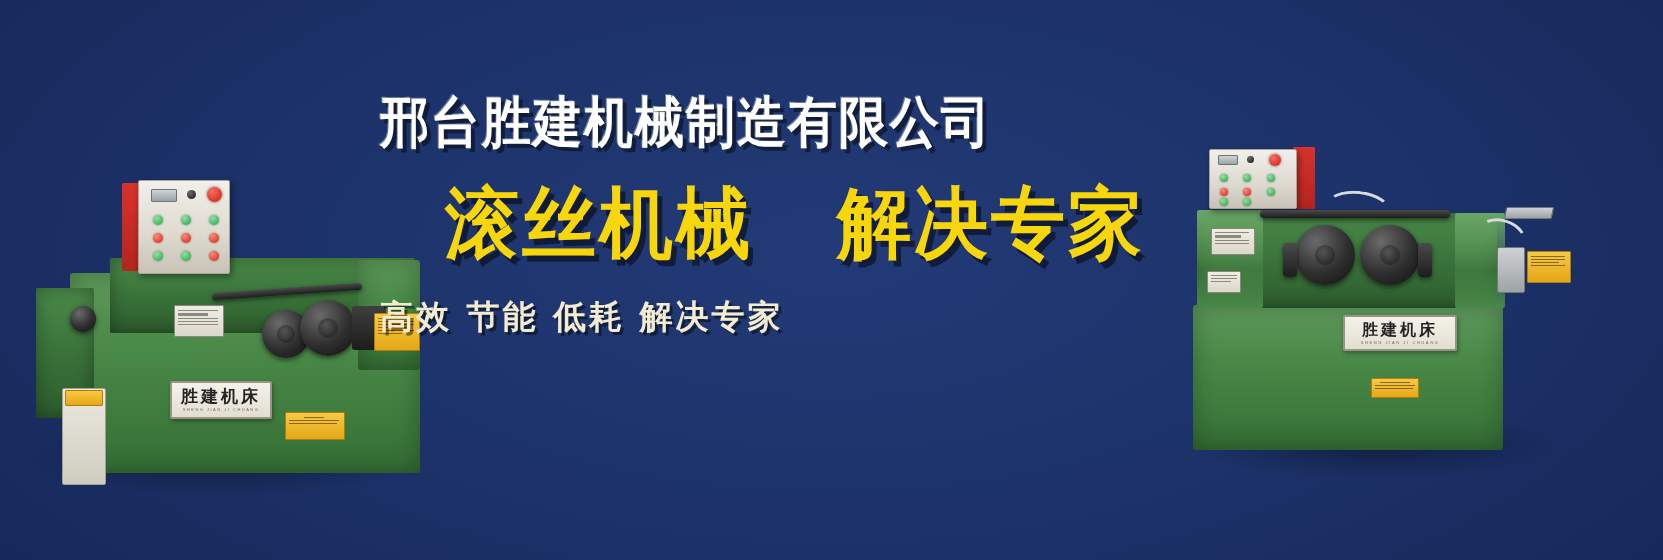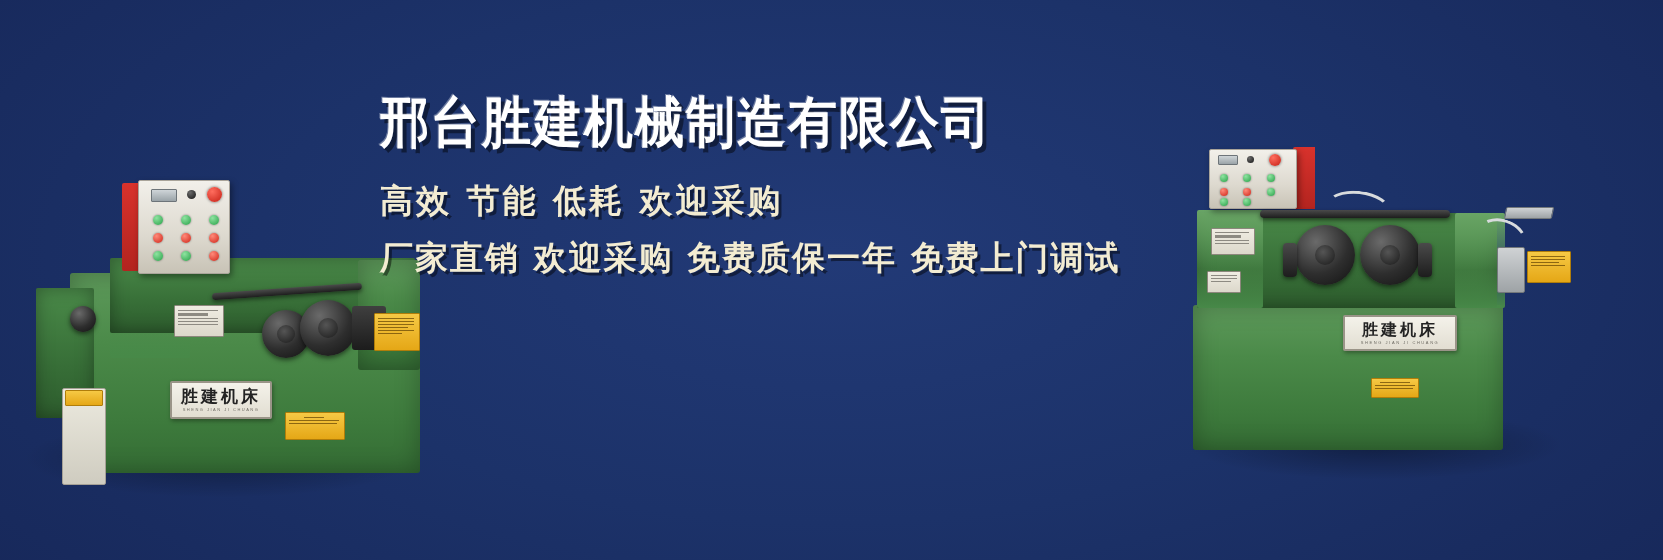--- a/index.html
+++ b/index.html
@@ -312,17 +312,20 @@
 
     <div class="warn-plate" style="left:196px;top:253px;width:46px;height:18px;">
       <div class="warn-line" style="width:30px;margin-top:3px;margin-left:8px;"></div>
       <div class="warn-line" style="width:40px;"></div>
       <div class="warn-line" style="width:38px;"></div>
     </div>
   </div>
 
   <div class="text-block">
     <div class="company-name">邢台胜建机械制造有限公司</div>
-    <div class="sub1">高效  节能  低耗  欢迎采购</div>
-    <div class="sub2">厂家直销  欢迎采购  免费质保一年  免费上门调试</div>
+    <div class="headline">
+      <span>滚丝机械</span>
+      <span>解决专家</span>
+    </div>
+    <div class="sub1">高效  节能  低耗  解决专家</div>
   </div>
 
 </div>
 
 </body></html>

